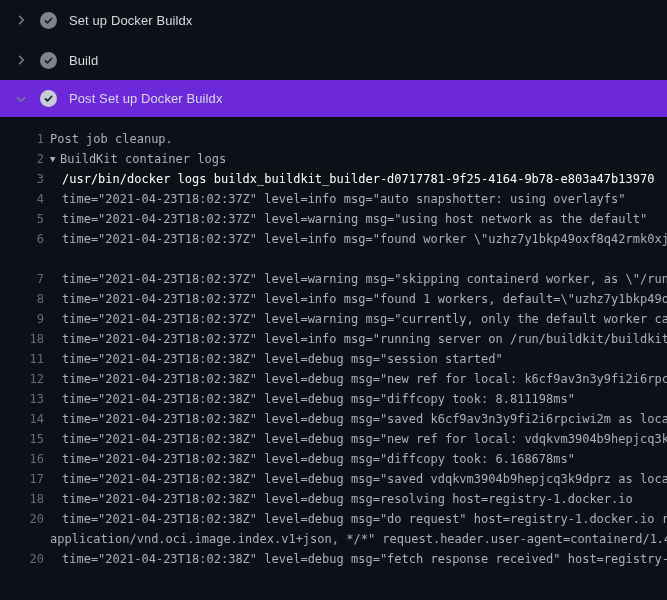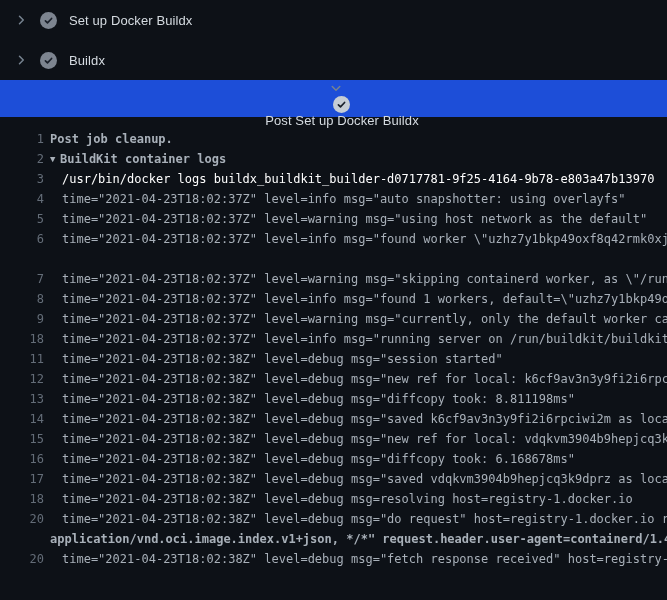--- a/index.html
+++ b/index.html
@@ -14,22 +14,21 @@
   .steps { width: 100%; }
   .section {
     display: flex; align-items: center;
     height: 40px;
     padding: 0 8px 0 13px;
     cursor: pointer;
     box-sizing: border-box;
   }
   .section.expanded {
     height: 37px;
-    background: #1d4ed8;
-    flex-direction: column;
+    background: #6d28d9;
   }
   .chev {
     width: 16px; height: 16px;
     display: flex; align-items: center; justify-content: center;
     color: #768390; flex: 0 0 auto;
   }
   .chev svg { display: block; }
   .check {
     width: 17px; height: 17px; border-radius: 50%;
     background: #7d8590;
@@ -55,21 +54,21 @@
     white-space: pre;
     overflow: hidden;
   }
   .num {
     flex: 0 0 44px;
     text-align: right;
     color: #646d78;
     cursor: pointer;
   }
   .text { color: #a8b0b9; margin-left: 18px; }
-  .logrow.group .text, .logrow.wrap .text { margin-left: 6px; font-weight: bold; }
+  .logrow.group .text, .logrow.wrap .text { margin-left: 6px; }
   .logrow.command .text { color: #ffffff; }
   .caret {
     color: #a8b0b9;
     font-size: 9px;
     display: inline-block;
     width: 10px;
     vertical-align: 1px;
   }
 </style>
 </head>
@@ -95,21 +94,21 @@
       <svg width="12" height="12" viewBox="0 0 16 16" fill="none" stroke="currentColor" stroke-width="2" stroke-linecap="round" stroke-linejoin="round">
           <polyline points="6,3 11,8 6,13"></polyline>
         </svg>
     </span>
 
     <span class="check">
       <svg width="11" height="11" viewBox="0 0 16 16" fill="none" stroke="#1a202a" stroke-width="2.4" stroke-linecap="round" stroke-linejoin="round">
           <polyline points="3.5,8.5 6.5,11.5 12.5,5"></polyline>
         </svg>
     </span>
-    <span class="title">Buildx</span>
+    <span class="title">Build</span>
   </div>
     <div class="section expanded">
 
     <span class="chev">
       <svg width="12" height="12" viewBox="0 0 16 16" fill="none" stroke="currentColor" stroke-width="2" stroke-linecap="round" stroke-linejoin="round">
           <polyline points="3,6 8,11 13,6"></polyline>
         </svg>
     </span>
     <span class="check">
       <svg width="11" height="11" viewBox="0 0 16 16" fill="none" stroke="#1a202a" stroke-width="2.4" stroke-linecap="round" stroke-linejoin="round">

